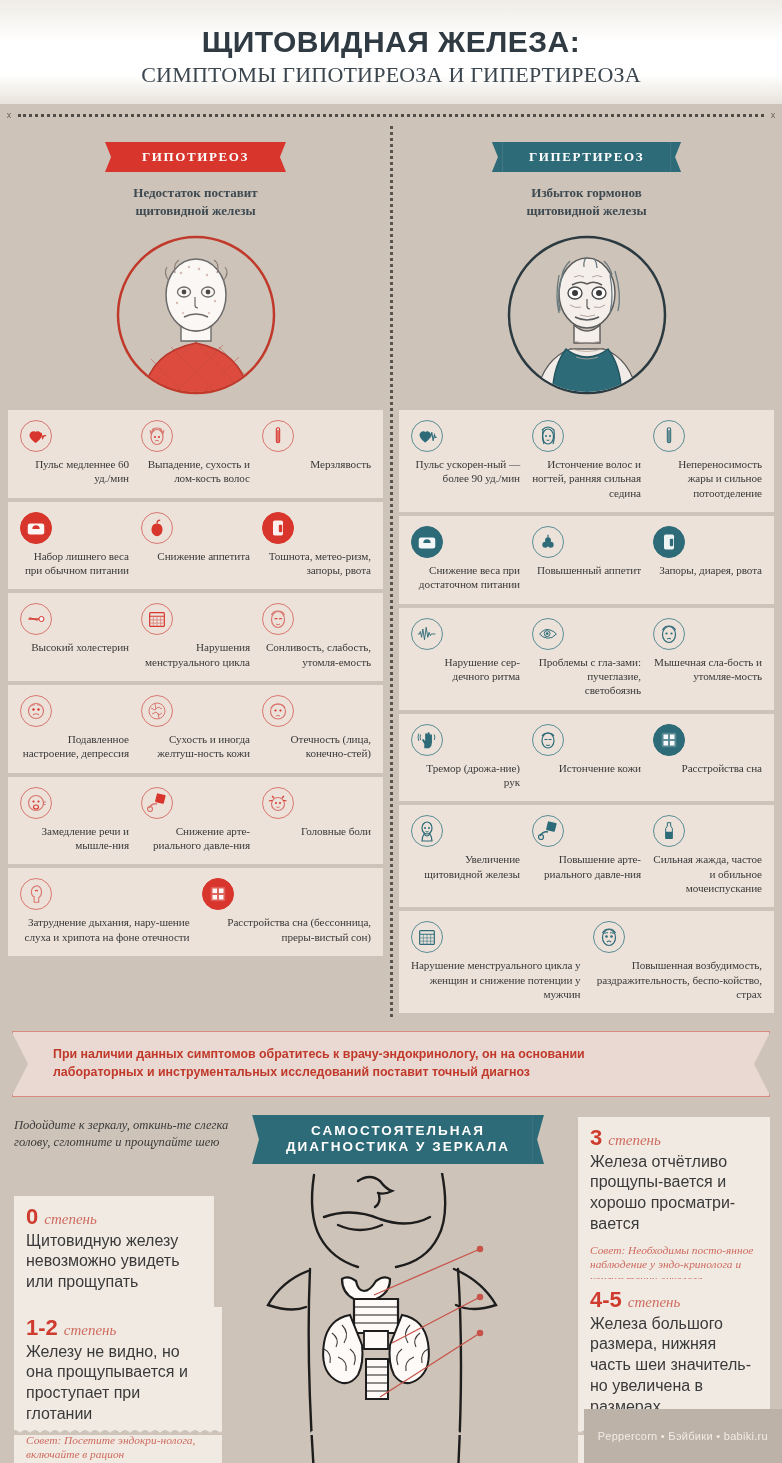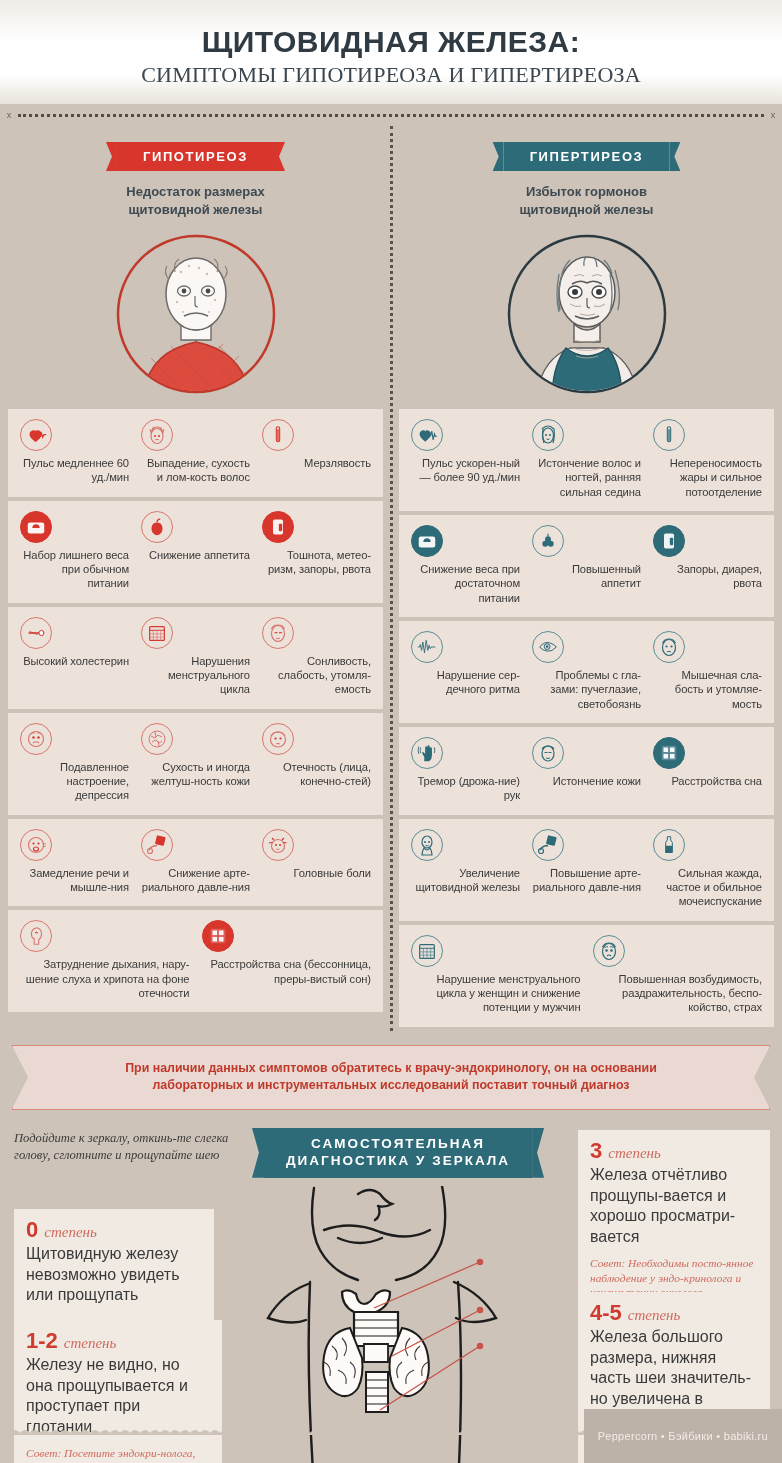--- a/index.html
+++ b/index.html
@@ -47,20 +47,21 @@
     flex: 1; height: 0;
     border-top: 3px dotted #3d3833;
     opacity: .85;
   }
 
   
   .columns {
     position: relative;
     width: 782px;
     padding-top: 16px;
+    font-family: Liberation Serif, serif;
   }
   .divider {
     position: absolute;
     left: 390px; top: 0; bottom: 0;
     width: 0;
     border-left: 3px dotted #3d3833;
     opacity: .8;
   }
   .col-heads { display: flex; }
   .col-head { width: 391px; display: flex; flex-direction: column; align-items: center; }
@@ -120,21 +121,21 @@
   .icon-circle.teal { border-color: #5c8d96; }
   .icon-circle.teal.solid { background: #2e6b78; border-color: #2e6b78; }
 
   
   .notice {
     position: relative;
     margin: 14px 12px 0 12px;
     border: 1.5px solid #d9897e;
     background: #e9d9d2;
     padding: 14px 40px;
-    text-align: center;
+    text-align: left;
   }
   .notice-text {
     color: #c0392b; font-size: 12.4px; font-weight: bold; line-height: 1.42;
   }
   .notch { position: absolute; top: 0; bottom: 0; width: 16px; background: #cdc3b8; }
   .notch.l { left: -1px; clip-path: polygon(0 0, 100% 50%, 0 100%); }
   .notch.r { right: -1px; clip-path: polygon(100% 0, 0 50%, 100% 100%); }
 
   
   .diag { position: relative; width: 782px; height: 370px; margin-top: 14px; }
@@ -217,21 +218,21 @@
   </div>
 
   <div class="columns">
     <div class="divider"></div>
 
     <div class="col-heads">
 
       <div class="col-head">
         <div class="ribbon hypo">ГИПОТИРЕОЗ</div>
         <div class="col-caption">
-          <div>Недостаток размерах</div>
+          <div>Недостаток поставит</div>
             <div>щитовидной железы</div>
         </div>
       </div>
 
       <div class="col-head">
         <div class="ribbon hyper">ГИПЕРТИРЕОЗ</div>
         <div class="col-caption">
           <div>Избыток гормонов</div>
             <div>щитовидной железы</div>
         </div>

